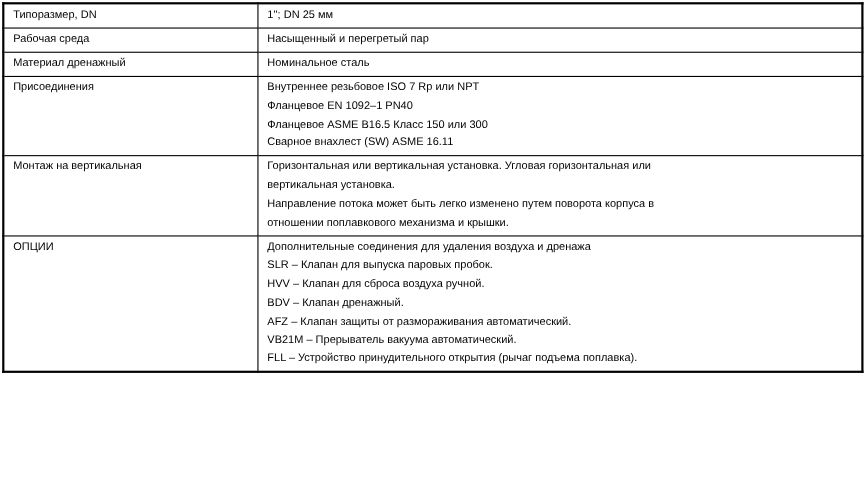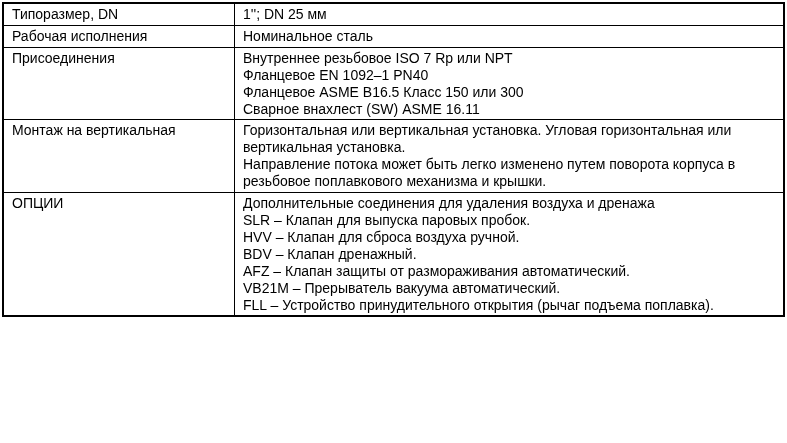--- a/index.html
+++ b/index.html
@@ -18,21 +18,21 @@
     border-collapse: collapse;
     table-layout: fixed;
     width: 783px;
     margin: 2px 2px 0 2px;
     border: 2px solid #000000;
   }
   table.spec-table td {
     border: 1px solid #000000;
     vertical-align: top;
     padding: 2px 8px 2px 8px;
-    font-size: 14px;
+    font-size: 10px;
     line-height: 16.9px;
     color: #000000;
     background: #ffffff;
     overflow: hidden;
   }
   td.label-cell { width: 214px; }
   .text-line { white-space: nowrap; }
 </style>
 </head>
 <body>
@@ -42,21 +42,29 @@
       <tr>
         <td class="label-cell">
           <div class="text-line">Типоразмер, DN</div>
         </td>
         <td class="value-cell">
           <div class="text-line">1''; DN 25 мм</div>
         </td>
       </tr>
       <tr>
         <td class="label-cell">
-          <div class="text-line">Рабочая исполнения</div>
+          <div class="text-line">Рабочая среда</div>
+        </td>
+        <td class="value-cell">
+          <div class="text-line">Насыщенный и перегретый пар</div>
+        </td>
+      </tr>
+      <tr>
+        <td class="label-cell">
+          <div class="text-line">Материал дренажный</div>
         </td>
         <td class="value-cell">
           <div class="text-line">Номинальное сталь</div>
         </td>
       </tr>
       <tr>
         <td class="label-cell">
           <div class="text-line">Присоединения</div>
         </td>
         <td class="value-cell">
@@ -67,21 +75,21 @@
         </td>
       </tr>
       <tr>
         <td class="label-cell">
           <div class="text-line">Монтаж на вертикальная</div>
         </td>
         <td class="value-cell">
           <div class="text-line">Горизонтальная или вертикальная установка. Угловая горизонтальная или</div>
           <div class="text-line">вертикальная установка.</div>
           <div class="text-line">Направление потока может быть легко изменено путем поворота корпуса в</div>
-          <div class="text-line">резьбовое поплавкового механизма и крышки.</div>
+          <div class="text-line">отношении поплавкового механизма и крышки.</div>
         </td>
       </tr>
       <tr>
         <td class="label-cell">
           <div class="text-line">ОПЦИИ</div>
         </td>
         <td class="value-cell">
           <div class="text-line">Дополнительные соединения для удаления воздуха и дренажа</div>
           <div class="text-line">SLR – Клапан для выпуска паровых пробок.</div>
           <div class="text-line">HVV – Клапан для сброса воздуха ручной.</div>

